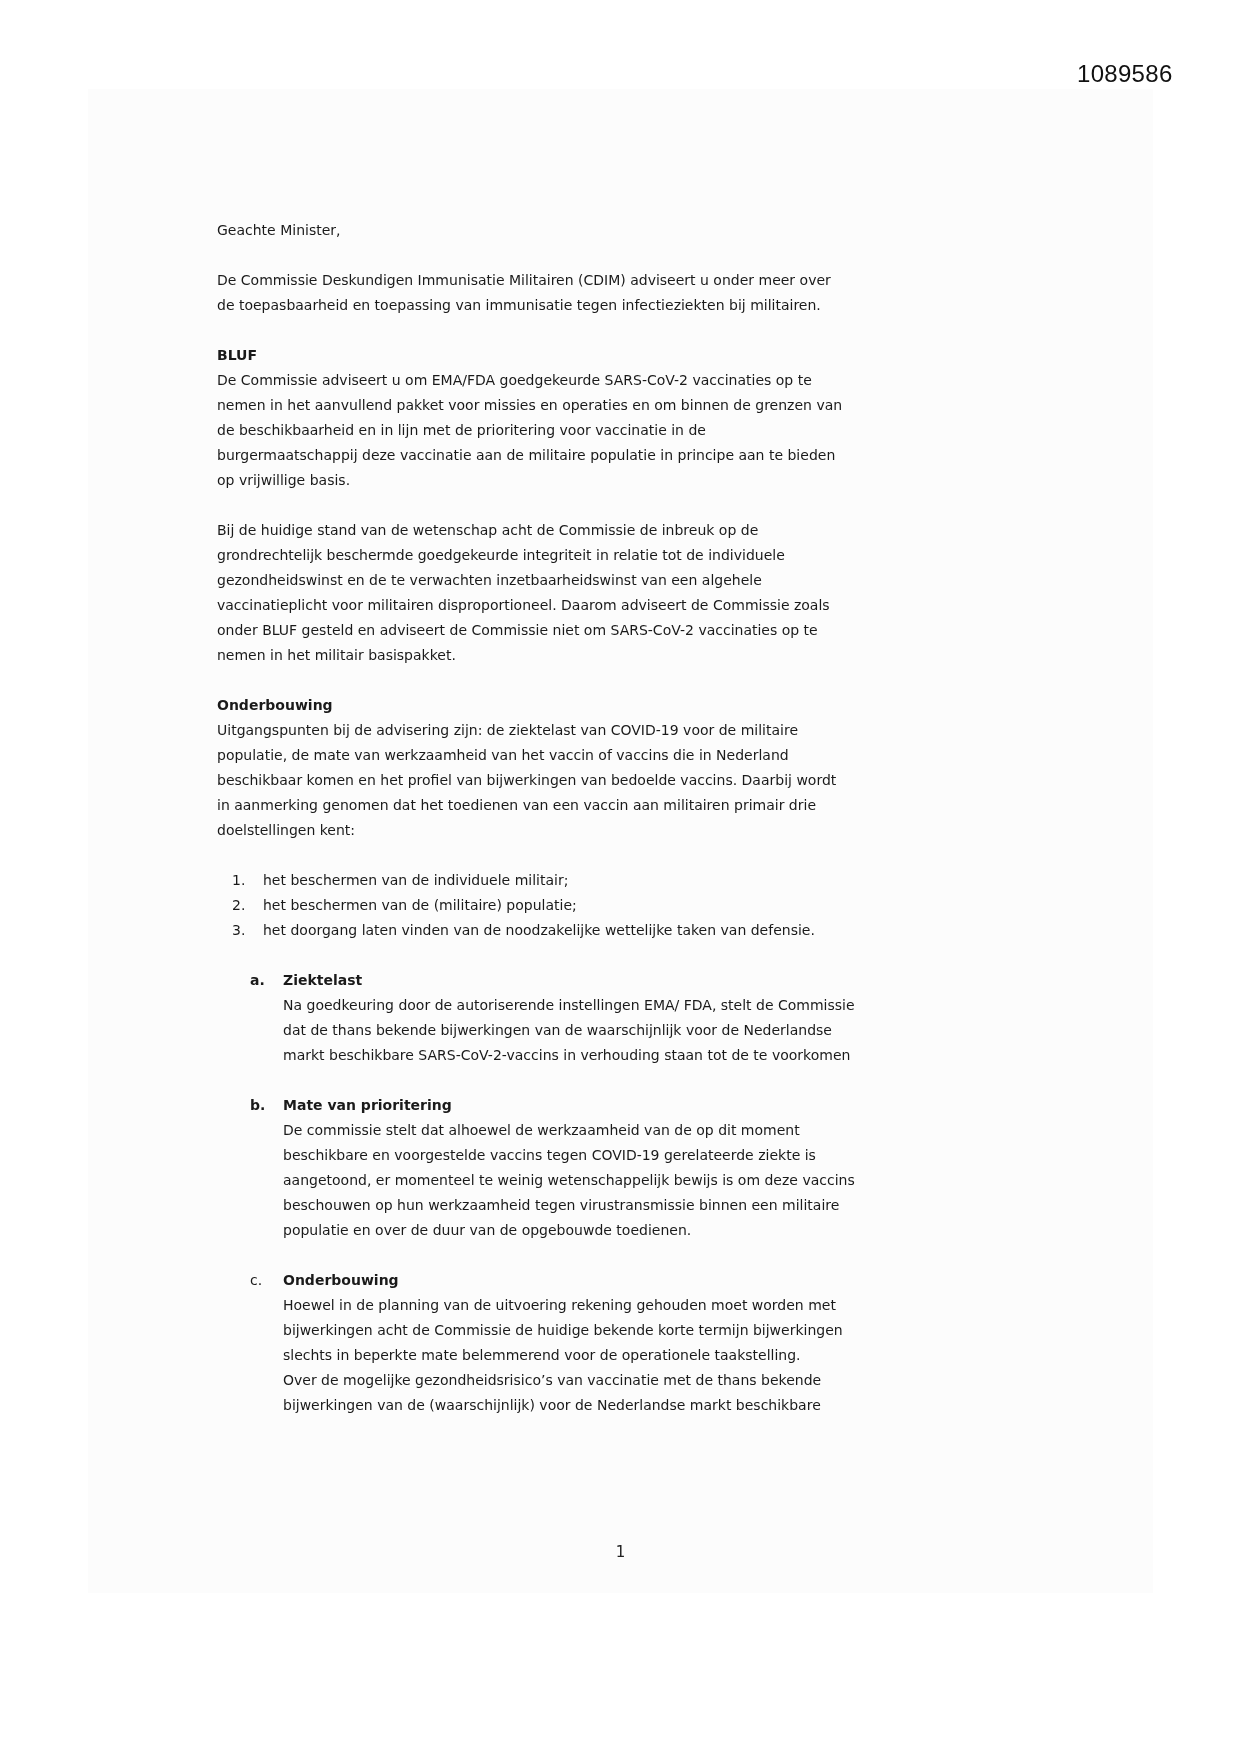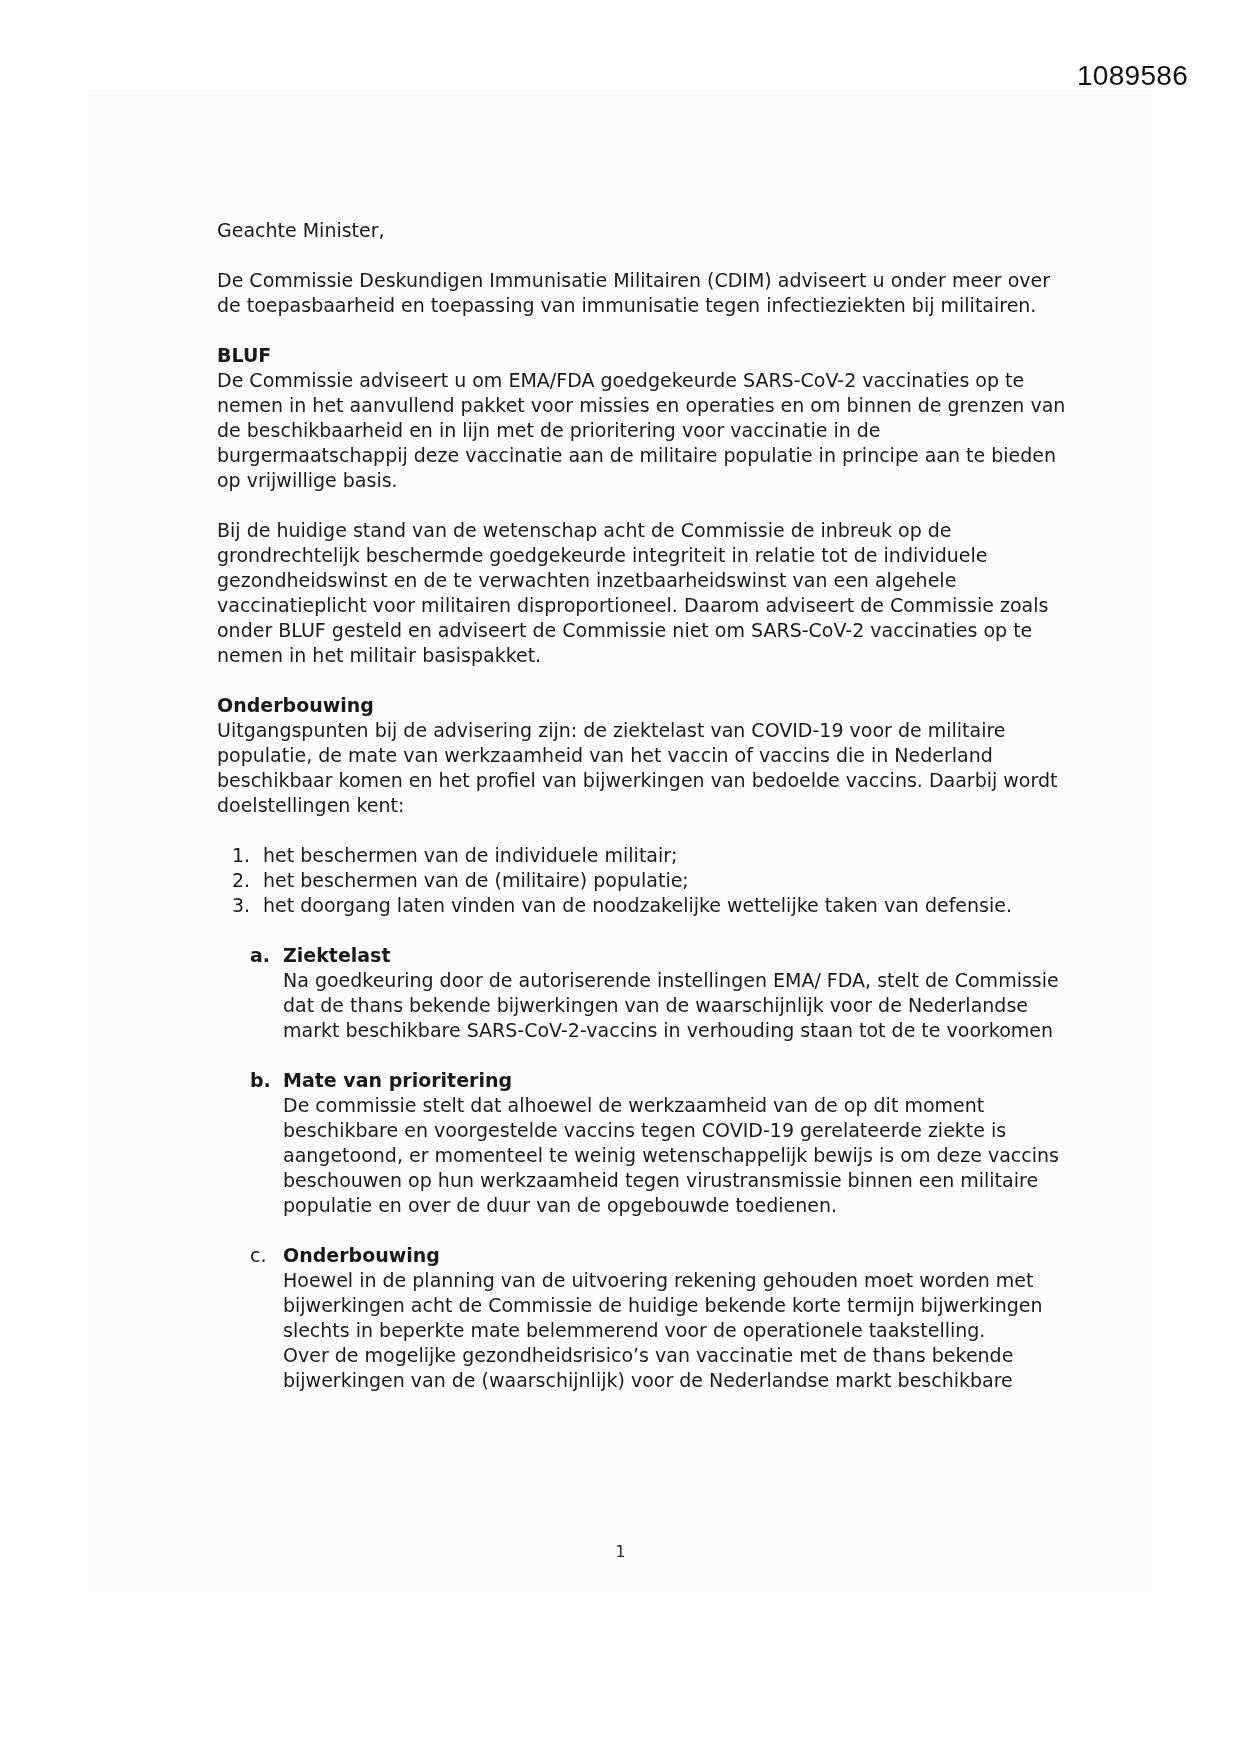--- a/index.html
+++ b/index.html
@@ -2,30 +2,30 @@
 <html><head>
 <meta charset="utf-8">
 <style>
   html, body { margin: 0; padding: 0; }
   body {
     width: 1241px; height: 1754px; position: relative; background: #ffffff;
     font-family: "DejaVu Sans", sans-serif; color: #1a1a1a; overflow: hidden;
   }
   .doc-id {
     position: absolute; left: 1077px; top: 60px;
-    font-family: "Liberation Sans", sans-serif; font-size: 28px; color: #111;
+    font-family: "Liberation Sans", sans-serif; font-size: 24px; color: #111;
     letter-spacing: 0.3px;
   }
   .page {
     position: absolute; left: 88px; top: 89px; width: 1065px; height: 1504px;
     background: #fcfcfc;
   }
   .content {
     position: absolute; left: 217px; top: 218px; width: 830px;
-    font-size: 19px; line-height: 25px;
+    font-size: 14px; line-height: 25px;
   }
   .block { margin: 0 0 25px 0; }
   .line { display: block; white-space: nowrap; }
   .heading { display: block; font-weight: bold; white-space: nowrap; }
   ol.goals { list-style: none; margin: 0 0 25px 0; padding: 0; }
   ol.goals li { position: relative; padding-left: 46px; white-space: nowrap; }
   ol.goals li .num { position: absolute; left: 15px; }
   .sub { position: relative; padding-left: 66px; margin-bottom: 25px; }
   .sub .marker { position: absolute; left: 33px; top: 0; }
   .sub .marker.bold { font-weight: bold; }
@@ -69,20 +69,21 @@
     <span class="line">vaccinatieplicht voor militairen disproportioneel. Daarom adviseert de Commissie zoals</span>
     <span class="line">onder BLUF gesteld en adviseert de Commissie niet om SARS-CoV-2 vaccinaties op te</span>
     <span class="line">nemen in het militair basispakket.</span>
   </div>
 
   <div class="block">
     <span class="heading">Onderbouwing</span>
     <span class="line">Uitgangspunten bij de advisering zijn: de ziektelast van COVID-19 voor de militaire</span>
     <span class="line">populatie, de mate van werkzaamheid van het vaccin of vaccins die in Nederland</span>
     <span class="line">beschikbaar komen en het profiel van bijwerkingen van bedoelde vaccins. Daarbij wordt</span>
+    <span class="line">in aanmerking genomen dat het toedienen van een vaccin aan militairen primair drie</span>
     <span class="line">doelstellingen kent:</span>
   </div>
 
   <ol class="goals">
     <li>
       <span class="num">1.</span>
       <span>het beschermen van  de individuele militair;</span>
     </li>
     <li>
       <span class="num">2.</span>

